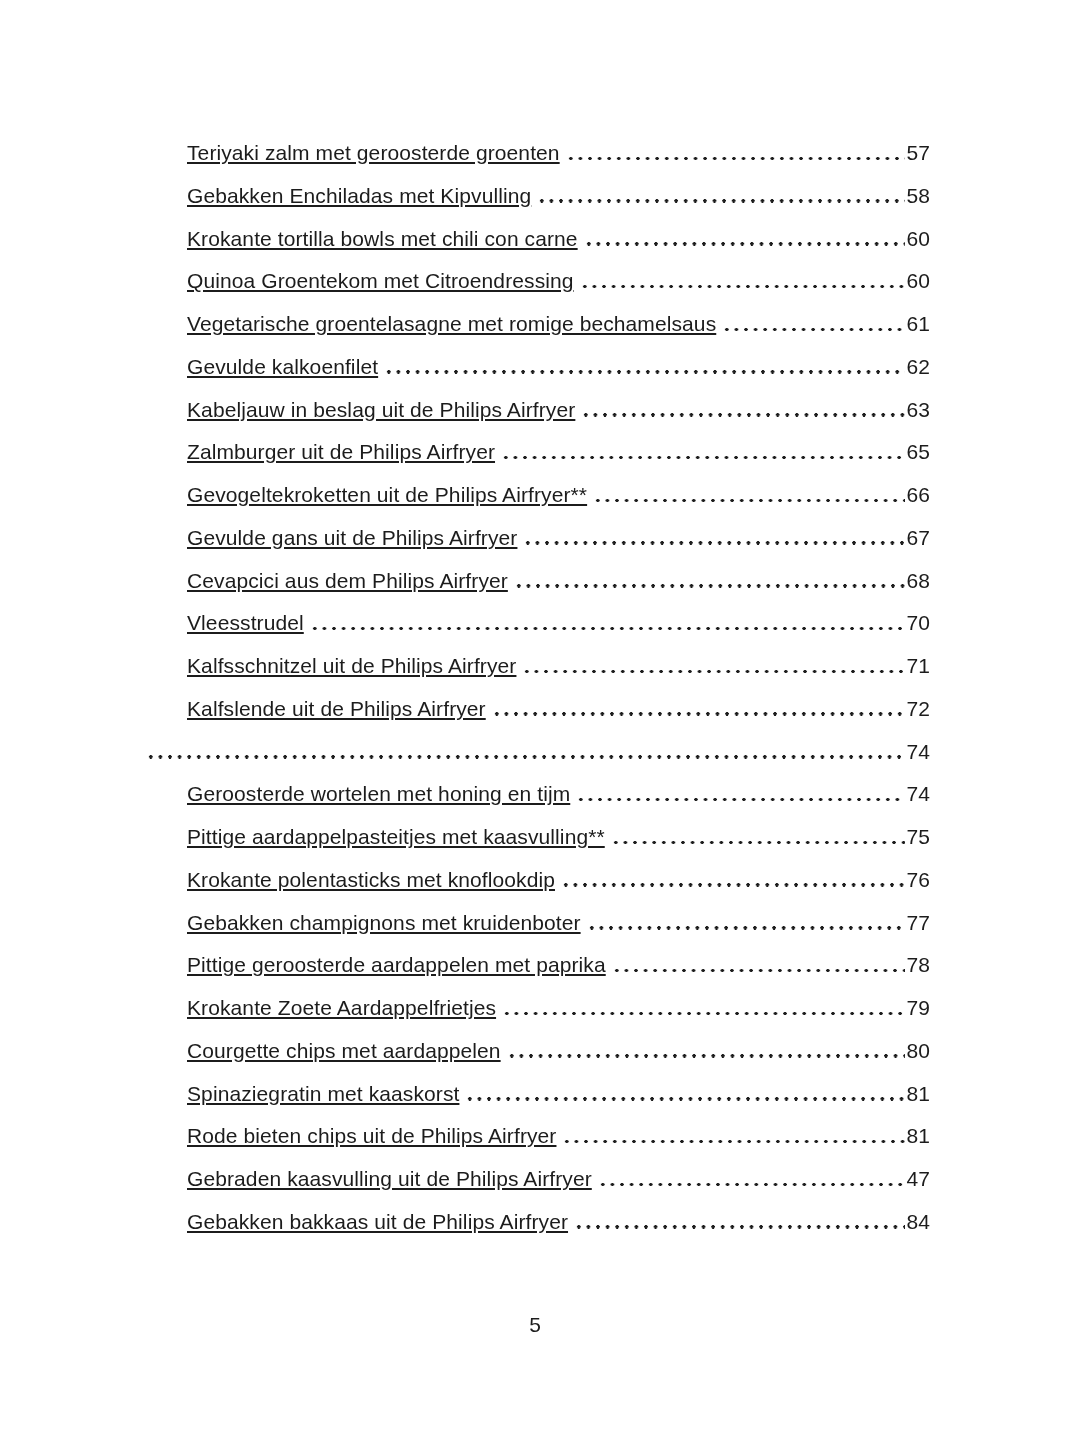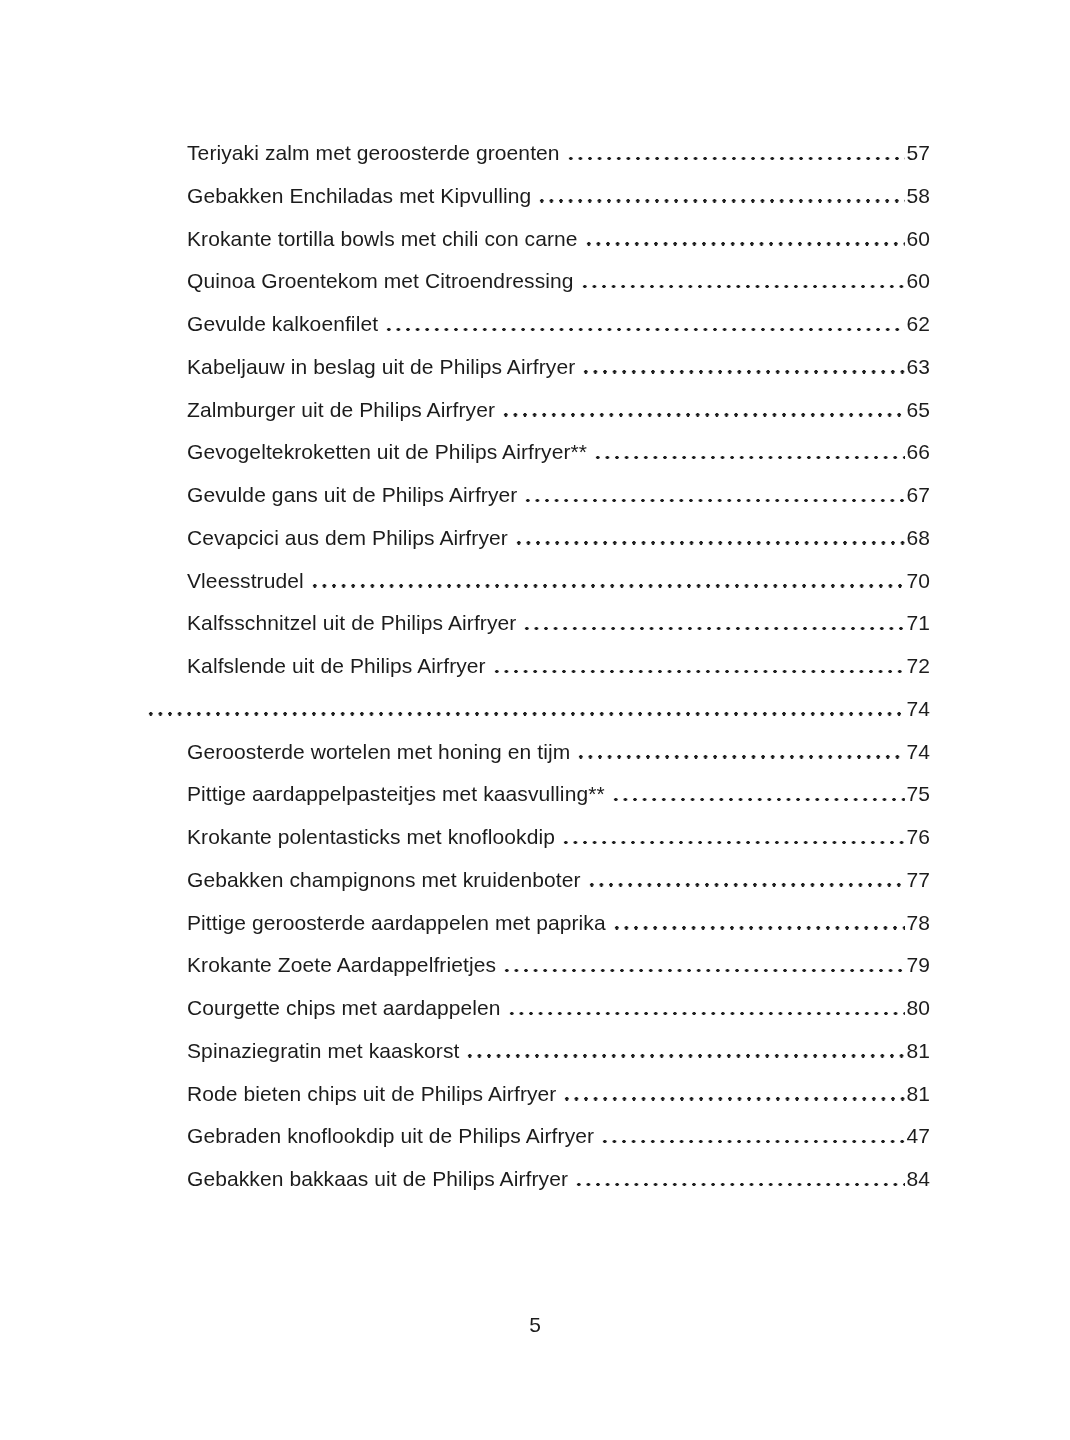--- a/index.html
+++ b/index.html
@@ -28,21 +28,21 @@
     display: flex;
     align-items: baseline;
     height: 42.75px;
     line-height: 42.75px;
     font-size: 21px;
     letter-spacing: 0.1px;
     white-space: nowrap;
   }
   .toc-row.level-2 { padding-left: 47px; }
   .toc-row.level-1 { padding-left: 0; }
-  .toc-label { flex: 0 0 auto; }
+  .toc-label { flex: 0 0 auto; text-decoration: underline; }
   .toc-leader {
     flex: 1 1 auto;
     height: 3.4px;
     margin-left: 6px;
     margin-right: 1px;
     background-image: radial-gradient(circle, #1c1c1c 1.55px, rgba(0,0,0,0) 1.95px);
     background-size: 9.6px 3.4px;
     background-repeat: repeat-x;
     background-position: left bottom;
   }
@@ -80,20 +80,25 @@
       <span class="toc-leader"></span>
       <span class="toc-page">60</span>
     </li>
 
     <li class="toc-row level-2">
       <span class="toc-label">Quinoa Groentekom met Citroendressing</span>
       <span class="toc-leader"></span>
       <span class="toc-page">60</span>
     </li>
 
+    <li class="toc-row level-2">
+      <span class="toc-label">Vegetarische groentelasagne met romige bechamelsaus</span>
+      <span class="toc-leader"></span>
+      <span class="toc-page">61</span>
+    </li>
 
     <li class="toc-row level-2">
       <span class="toc-label">Gevulde kalkoenfilet</span>
       <span class="toc-leader"></span>
       <span class="toc-page">62</span>
     </li>
 
     <li class="toc-row level-2">
       <span class="toc-label">Kabeljauw in beslag uit de Philips Airfryer</span>
       <span class="toc-leader"></span>
@@ -195,21 +200,21 @@
       <span class="toc-page">81</span>
     </li>
 
     <li class="toc-row level-2">
       <span class="toc-label">Rode bieten chips uit de Philips Airfryer</span>
       <span class="toc-leader"></span>
       <span class="toc-page">81</span>
     </li>
 
     <li class="toc-row level-2">
-      <span class="toc-label">Gebraden knoflookdip uit de Philips Airfryer</span>
+      <span class="toc-label">Gebraden kaasvulling uit de Philips Airfryer</span>
       <span class="toc-leader"></span>
       <span class="toc-page">47</span>
     </li>
 
     <li class="toc-row level-2">
       <span class="toc-label">Gebakken bakkaas uit de Philips Airfryer</span>
       <span class="toc-leader"></span>
       <span class="toc-page">84</span>
     </li>
 

